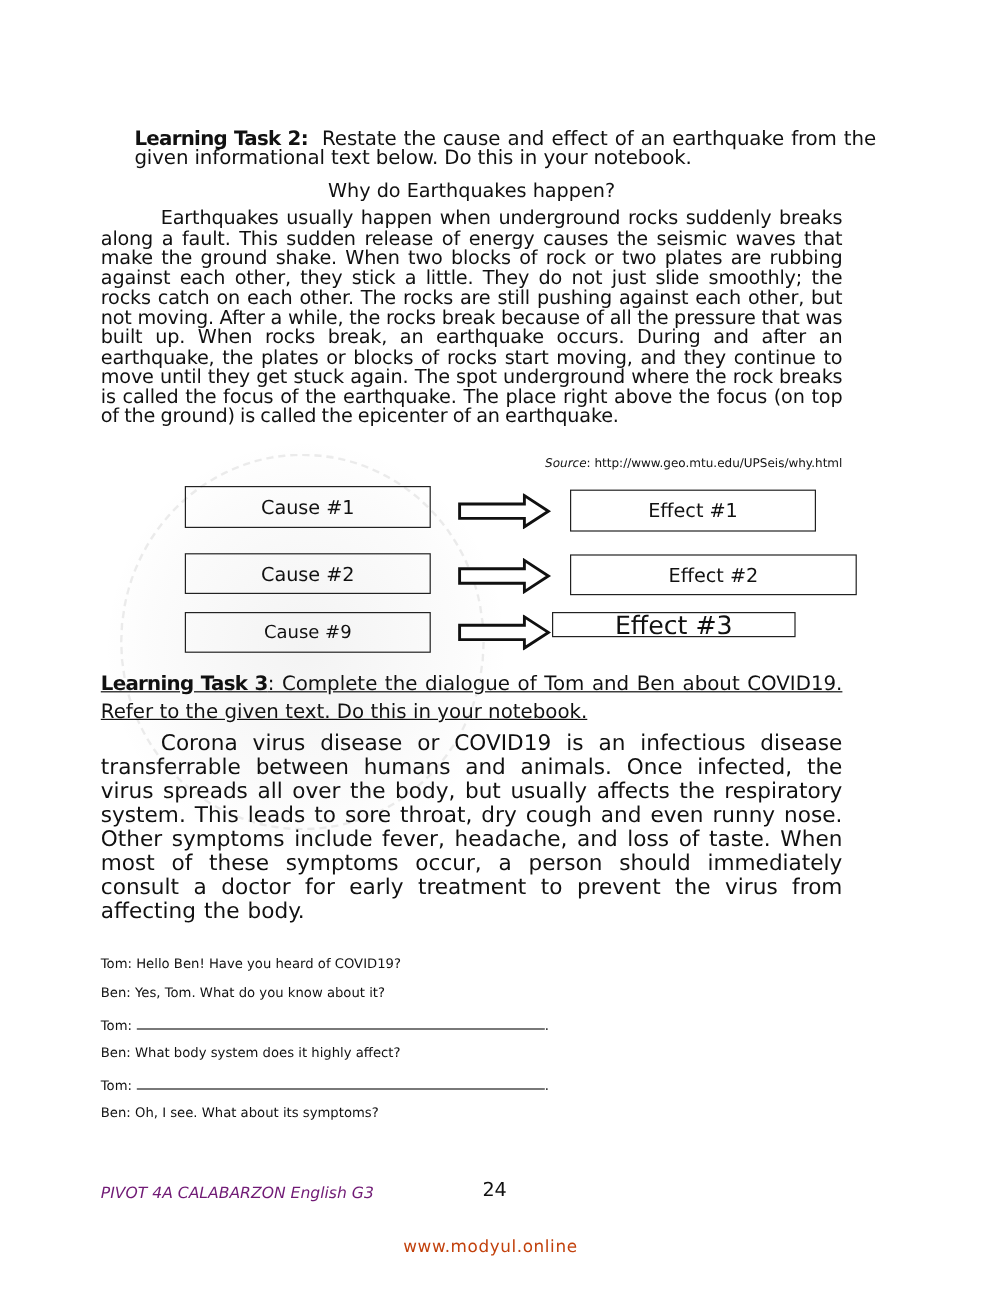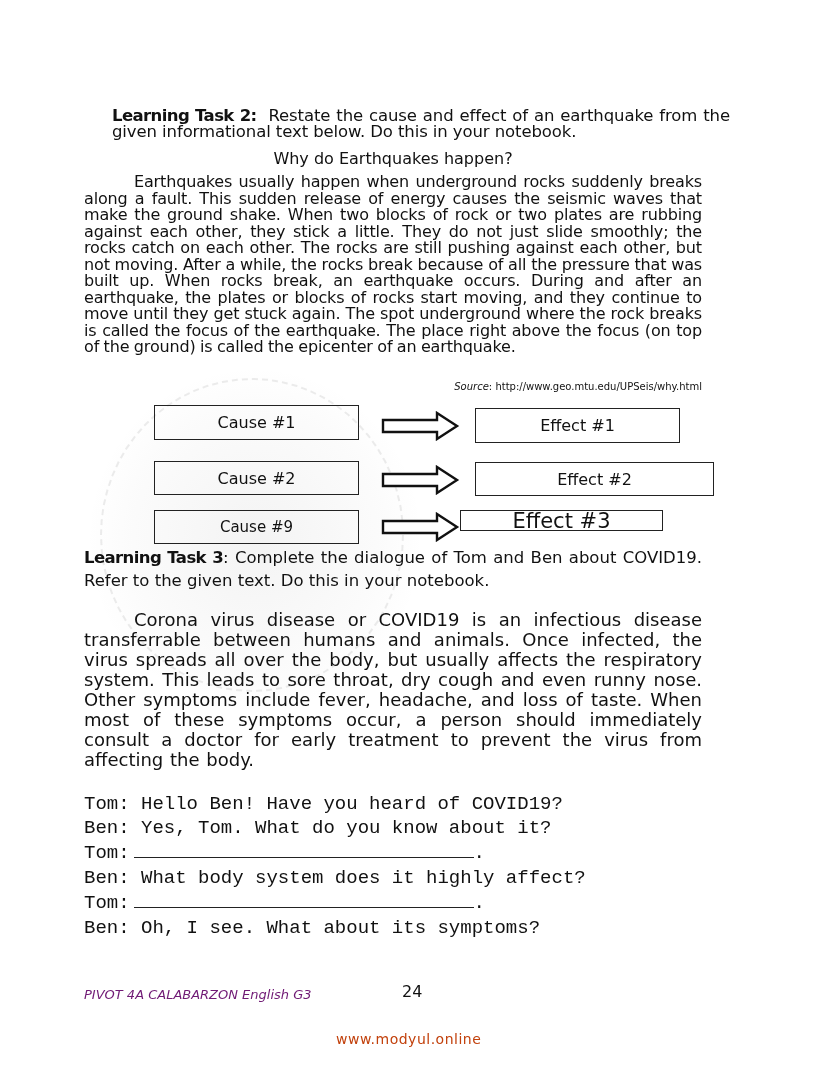--- a/index.html
+++ b/index.html
@@ -37,21 +37,21 @@
   }
   .arrow { position: absolute; width: 80px; height: 30px; }
   .task3-heading {
     left: 84px; width: 618px; font-size: 16.5px; line-height: 23px; text-align: justify;
   }
   .task3-heading b { font-weight: bold; letter-spacing: -0.6px; }
   .para2 {
     left: 84px; width: 618px; font-size: 18px; line-height: 20px; text-align: justify; word-spacing: 1px;
   }
   .para2 .indent { display: inline-block; width: 50px; }
-  .dialogue-line { left: 84px; font-size: 19px; line-height: 20px; white-space: nowrap; font-family: Liberation Mono, monospace; }
+  .dialogue-line { left: 84px; font-size: 11px; line-height: 20px; white-space: nowrap; }
   .blank { display: inline-block; width: 340px; border-bottom: 1px solid #222; height: 14px; vertical-align: baseline; margin-left: 4px; }
   .footer-left { left: 84px; top: 987px; font-size: 13px; font-style: italic; color: #701a75; }
   .page-num { left: 402px; top: 982px; font-size: 16px; color: #111; }
   .site { left: 336px; top: 1031px; font-size: 14px; color: #c2410c; letter-spacing: 0.5px; }
 </style>
 </head>
 <body>
 
 <div class="wm-fill" style="left:90px; top:370px; width:330px; height:340px;"></div>
 <div class="watermark" style="left:100px; top:378px; width:300px; height:310px; border-color: rgba(170,170,170,0.22);"></div>
@@ -96,21 +96,21 @@
     <span>Cause #9</span>
   </div>
   <svg class="arrow" style="left:381px; top:512px;" viewBox="0 0 80 30">
     <polygon points="2,9 56,9 56,2 76,15 56,28 56,21 2,21" fill="#fff" stroke="#111" stroke-width="2.4" stroke-linejoin="miter"></polygon>
   </svg>
   <div class="box" style="left:460px; top:510px; width:203px; height:21px; font-size:21px;">
     <span>Effect #3</span>
   </div>
 </div>
 
-<div class="abs task3-heading" style="top:546px;">
+<div class="abs task3-heading" style="top:558px;text-decoration:underline;">
   <b>Learning Task 3</b><span>: Complete the dialogue of Tom and Ben about COVID19. Refer to the given text. Do this in your notebook.</span>
 </div>
 
 <div class="abs para2" style="top:610px;">
   <span class="indent"></span><span>Corona virus disease or COVID19 is an infectious disease transferrable between humans and animals. Once infected, the virus spreads all over the body, but usually affects the respiratory system. This leads to sore throat, dry cough and even runny nose. Other symptoms include fever, headache, and loss of taste. When most of these symptoms occur, a person should immediately consult a doctor for early treatment to prevent the virus from affecting the body.</span>
 </div>
 
 <div>
   <div class="abs dialogue-line" style="top:794px;">Tom: Hello Ben! Have you heard of COVID19?</div>
   <div class="abs dialogue-line" style="top:818px;">Ben: Yes, Tom. What do you know about it?</div>

